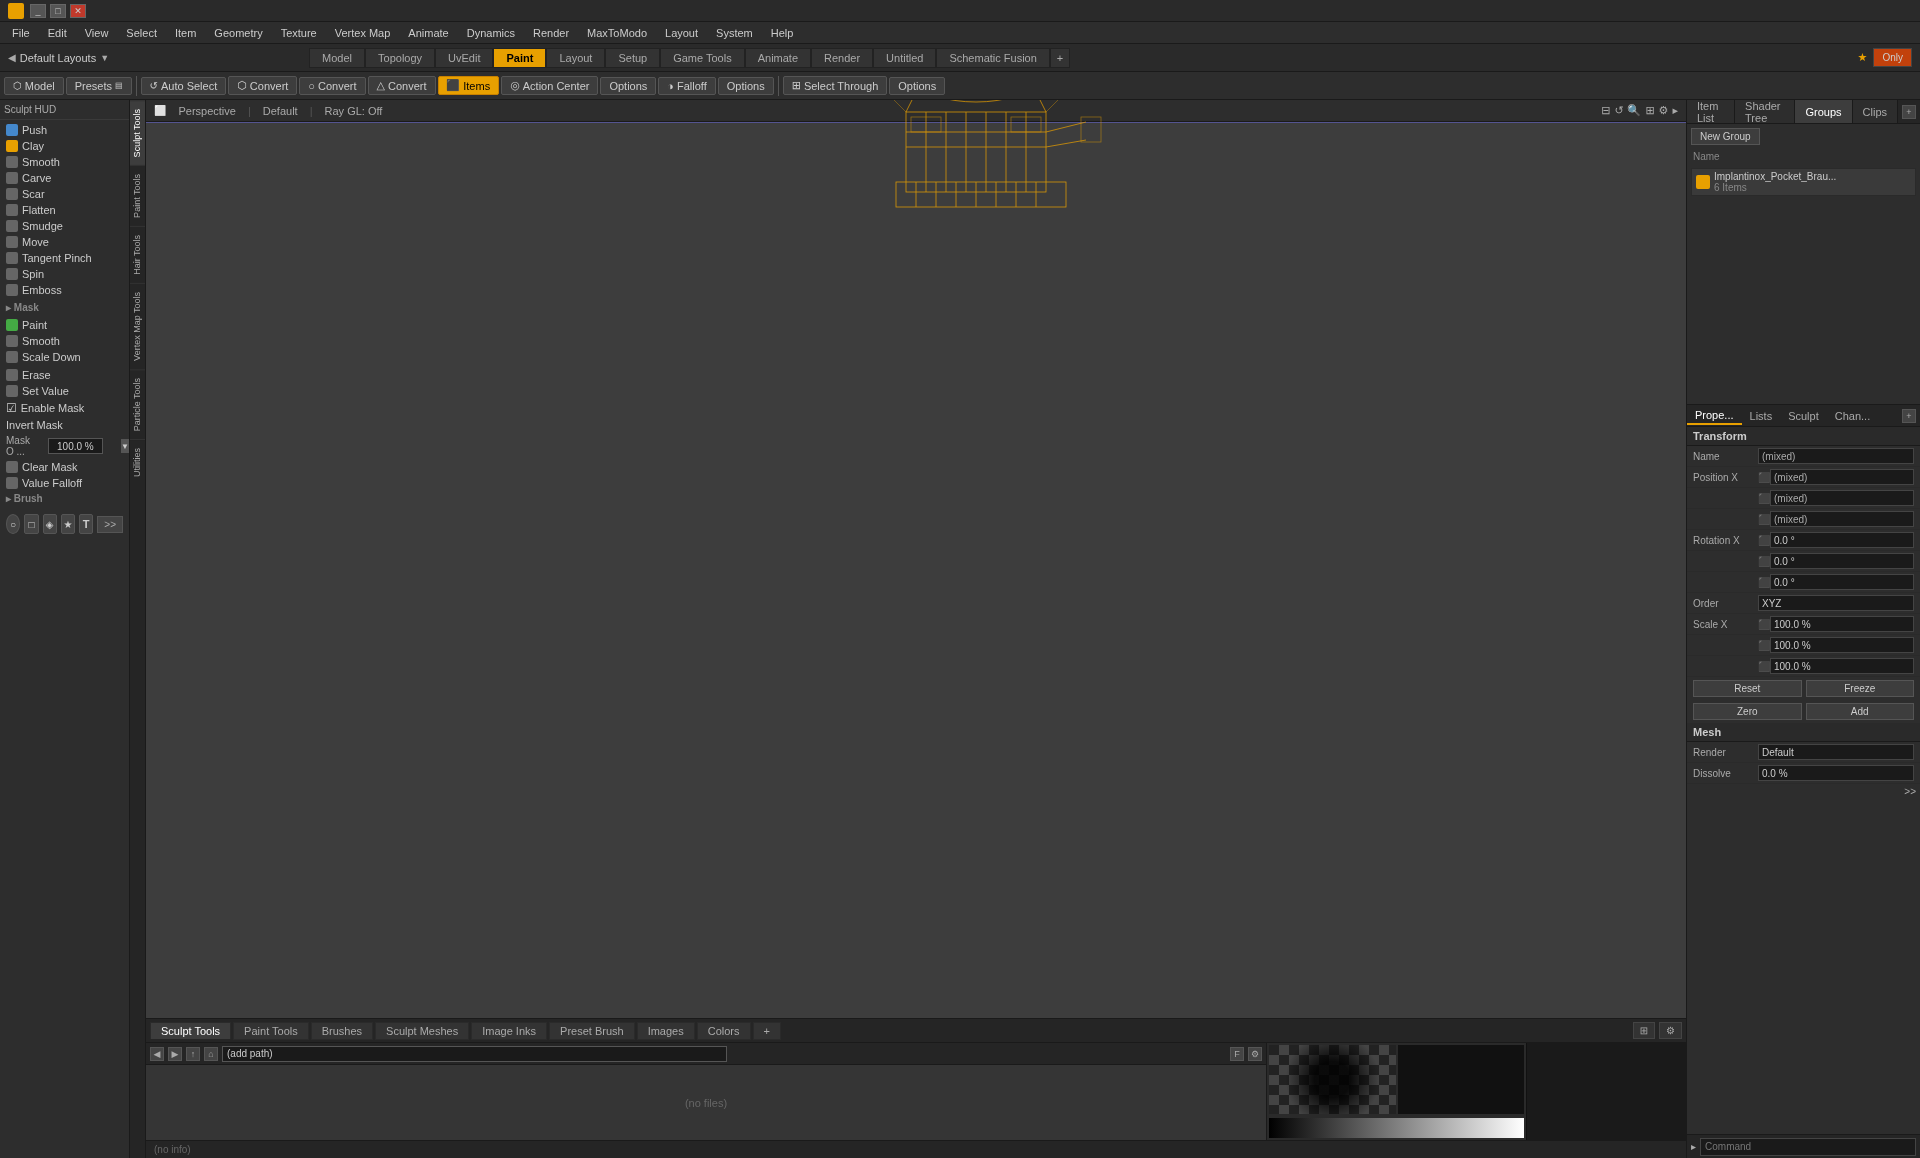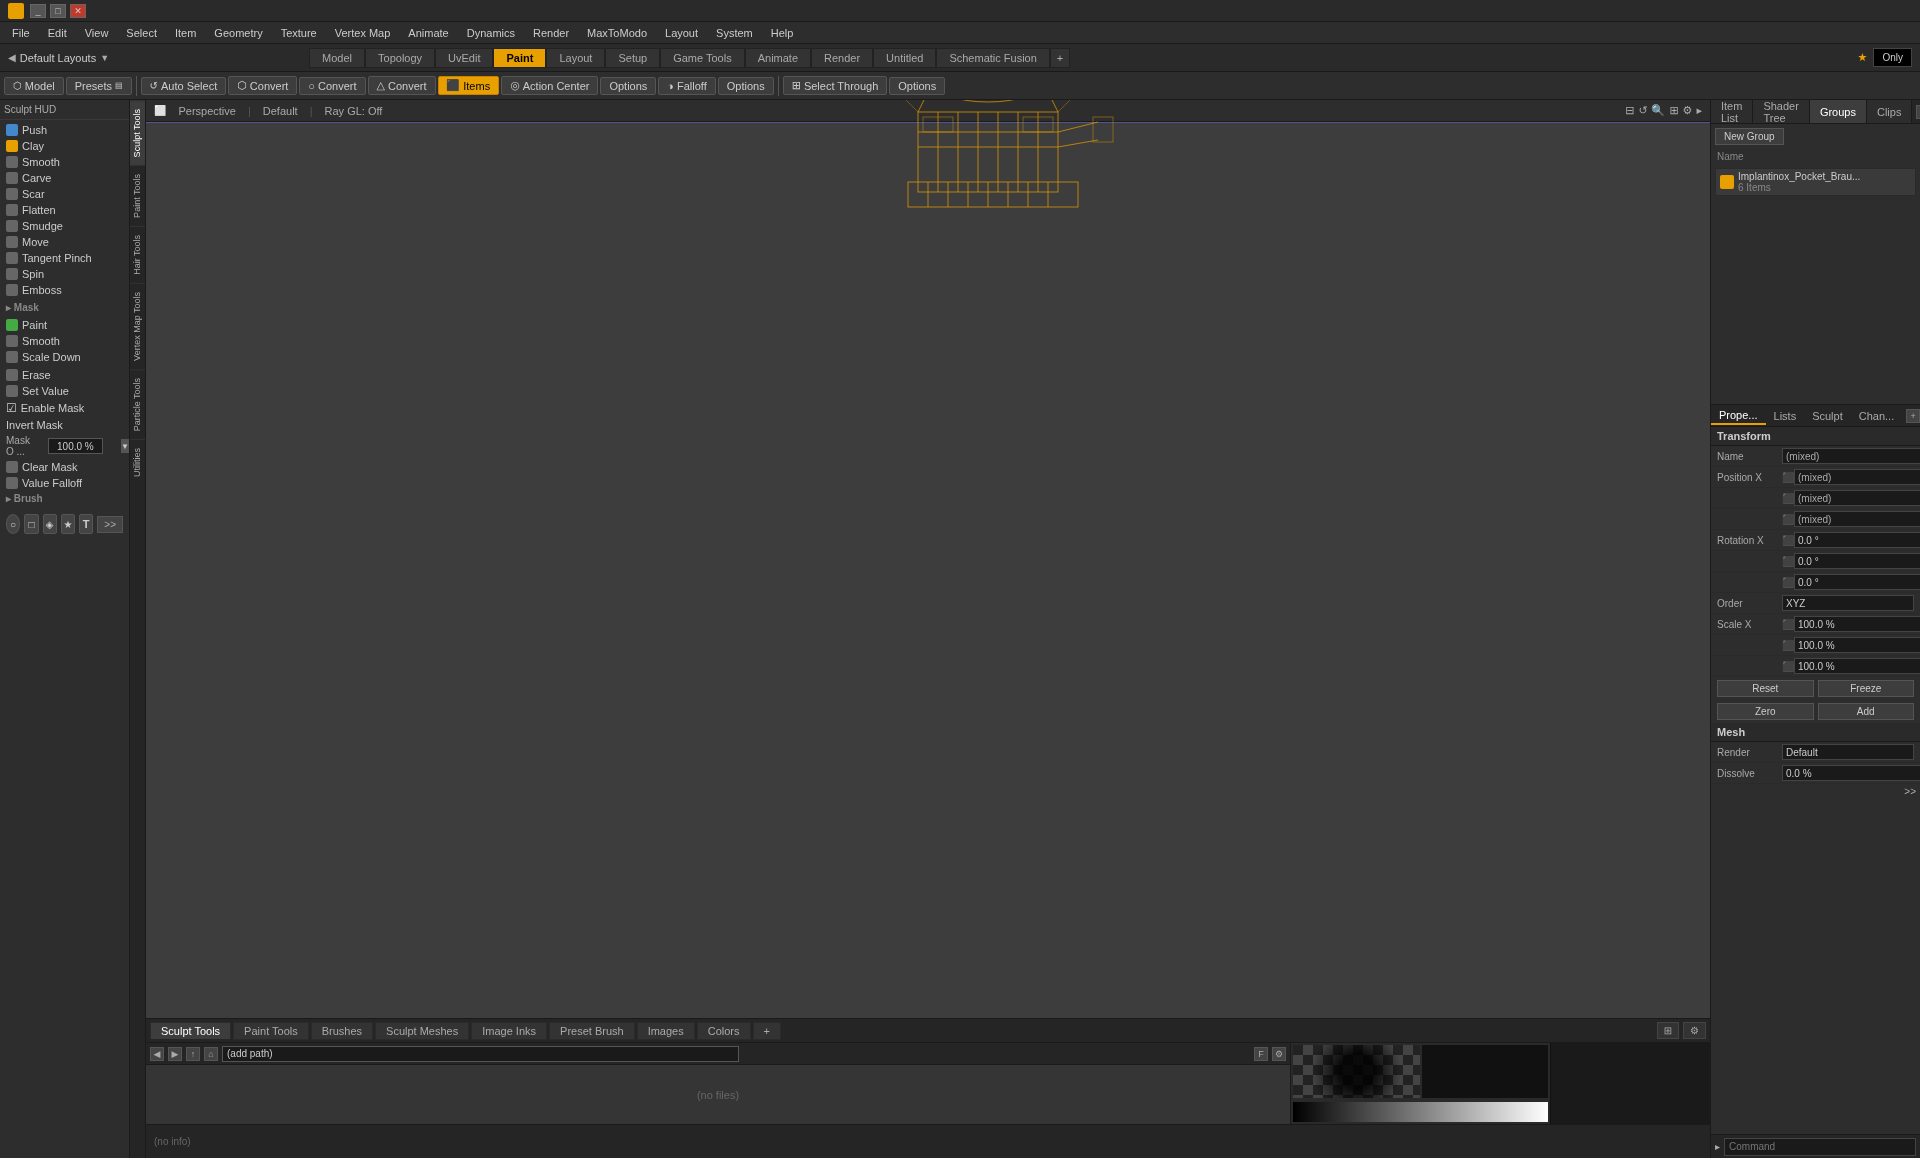--- a/index.html
+++ b/index.html
@@ -17,21 +17,21 @@
     .menu-item { color: #ccc; padding: 2px 8px; font-size: 11px; cursor: pointer; border-radius: 2px; }
     
     
     #layoutbar { background: #2a2a2a; height: 28px; display: flex; align-items: center; padding: 0 8px; border-bottom: 1px solid #1a1a1a; }
     #layoutbar .layout-left { display: flex; align-items: center; gap: 4px; }
     #layoutbar .layout-label { color: #ccc; font-size: 11px; }
     #layoutbar .layout-tabs { display: flex; margin-left: auto; gap: 0; }
     .layout-tab { padding: 3px 12px; font-size: 11px; color: #aaa; background: #333; border: 1px solid #222; cursor: pointer; }
     .layout-tab.paint-active { background: #e8a000; color: #000; font-weight: bold; }
     #layoutbar .plus-btn { padding: 3px 6px; font-size: 11px; color: #aaa; background: #333; border: 1px solid #222; cursor: pointer; }
-    #layoutbar .only-btn { margin-left: auto; padding: 3px 8px; font-size: 10px; color: #ccc; background: #000000; border: 1px solid #444; cursor: pointer; }
+    #layoutbar .only-btn { margin-left: auto; padding: 3px 8px; font-size: 10px; color: #ccc; background: #c2410c; border: 1px solid #444; cursor: pointer; }
     
     
     #toolbar { background: #2d2d2d; height: 28px; display: flex; align-items: center; padding: 0 4px; border-bottom: 1px solid #1a1a1a; gap: 2px; }
     .toolbar-btn { padding: 2px 8px; font-size: 11px; color: #ccc; background: #3d3d3d; border: 1px solid #555; cursor: pointer; border-radius: 2px; display: flex; align-items: center; gap: 3px; }
     .toolbar-btn.active { background: #e8a000; color: #000; border-color: #c88000; }
     .toolbar-sep { width: 1px; height: 20px; background: #555; margin: 0 2px; }
     
     
     #main { display: flex; height: calc(1158px - 22px - 22px - 28px - 28px); }
     
@@ -92,24 +92,24 @@
     #bottom-left .no-files { color: #666; font-size: 11px; }
     #bottom-right { width: 260px; background: #2a2a2a; border-left: 1px solid #1a1a1a; display: flex; flex-direction: column; }
     #path-bar { height: 22px; background: #252525; border-bottom: 1px solid #1a1a1a; display: flex; align-items: center; padding: 0 4px; gap: 4px; }
     .path-nav-btn { width: 14px; height: 14px; background: #444; border: 1px solid #555; color: #aaa; font-size: 9px; cursor: pointer; display: flex; align-items: center; justify-content: center; }
     .path-input { flex: 1; height: 16px; background: #1a1a1a; border: 1px solid #555; color: #ccc; font-size: 10px; padding: 0 4px; }
     .path-btn { width: 14px; height: 14px; background: #444; border: 1px solid #555; color: #aaa; font-size: 9px; cursor: pointer; display: flex; align-items: center; justify-content: center; }
     
     #bottom-previews { flex: 1; display: flex; gap: 2px; padding: 2px; }
     .preview-box { background: #1a1a1a; flex: 1; display: flex; align-items: center; justify-content: center; position: relative; overflow: hidden; }
     
-    #bottom-noinfo { height: 34px; background: #252525; border-top: 1px solid #1a1a1a; display: flex; align-items: center; padding: 0 8px; color: #666; font-size: 10px; }
-    
-    
-    #right-panel { width: 210px; background: #2d2d2d; border-left: 1px solid #1a1a1a; display: flex; flex-direction: column; justify-content: space-between; }
+    #bottom-noinfo { height: 18px; background: #252525; border-top: 1px solid #1a1a1a; display: flex; align-items: center; padding: 0 8px; color: #666; font-size: 10px; }
+    
+    
+    #right-panel { width: 234px; background: #2d2d2d; border-left: 1px solid #1a1a1a; display: flex; flex-direction: column; justify-content: space-between; }
     
     
     #right-top-tabs { height: 24px; background: #252525; display: flex; align-items: stretch; border-bottom: 1px solid #1a1a1a; }
     .right-tab { padding: 0 10px; font-size: 11px; color: #aaa; background: #2d2d2d; border-right: 1px solid #1a1a1a; cursor: pointer; display: flex; align-items: center; }
     .right-tab.active { background: #3d3d3d; color: #fff; }
     .right-tab-controls { margin-left: auto; display: flex; align-items: center; gap: 2px; padding: 0 4px; }
     .right-tab-btn { width: 14px; height: 14px; background: #444; border: 1px solid #555; color: #aaa; font-size: 9px; cursor: pointer; display: flex; align-items: center; justify-content: center; }
     
     
     #groups-panel { flex: 0 0 280px; overflow-y: auto; padding: 4px; }

